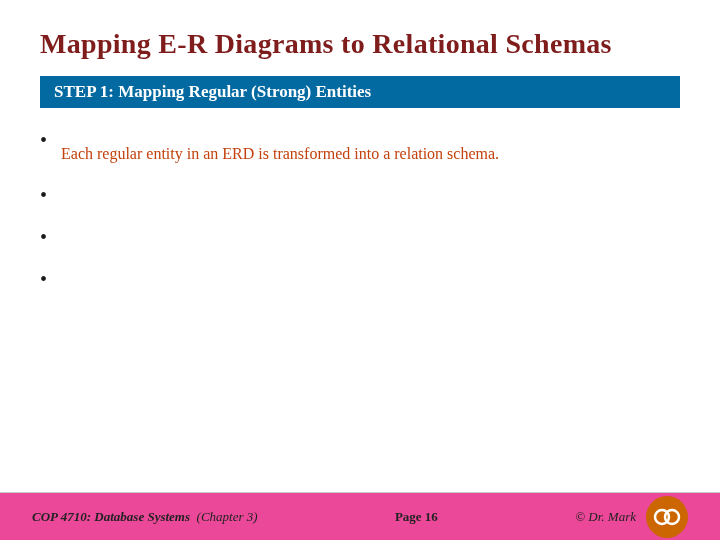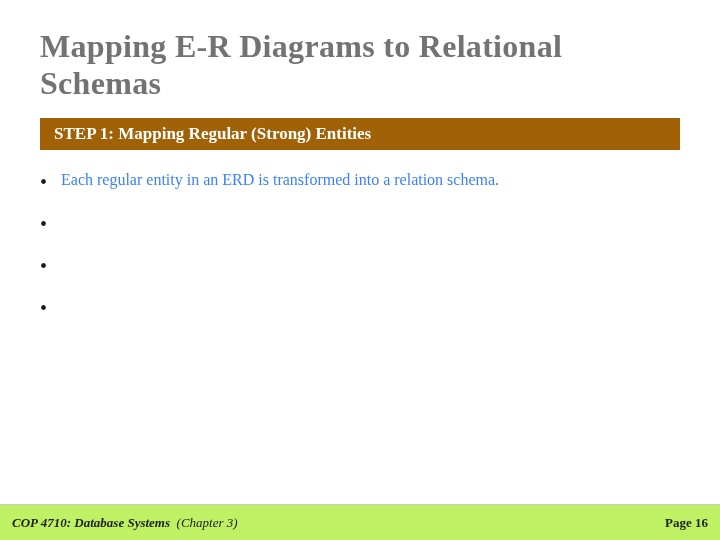--- a/index.html
+++ b/index.html
@@ -15,36 +15,36 @@
     .slide {
       width: 720px;
       height: 540px;
       background: #ffffff;
       display: flex;
       flex-direction: column;
       position: relative;
     }
 
     .slide-title {
-      font-size: 32px;
+      font-size: 28px;
       font-weight: bold;
-      color: #737373;
+      color: #7f1d1d;
       padding: 28px 40px 16px 40px;
       letter-spacing: 0.3px;
     }
 
     .content-area {
       flex: 1;
       padding: 0 40px 10px 40px;
       display: flex;
       flex-direction: column;
     }
 
     .step-header {
-      background: #a16207;
+      background: #0369a1;
       color: #ffffff;
       font-size: 17px;
       font-weight: bold;
       padding: 6px 14px;
       display: inline-block;
       margin-bottom: 18px;
     }
 
     .bullet-list {
       list-style: none;
@@ -62,32 +62,33 @@
     .bullet-dot {
       font-size: 20px;
       line-height: 1.4;
       flex-shrink: 0;
       color: #1a1a1a;
     }
 
     .bullet-text {
       font-size: 16px;
       line-height: 1.55;
-      color: #3b82f6;
+      color: #c2410c;
       text-align: justify;
+      margin-top: 16px;
     }
 
     .footer {
       display: flex;
       align-items: center;
       justify-content: space-between;
-      background: #bef264;
+      background: #ec4899;
       border-top: 1px solid #cccccc;
-      padding: 6px 12px;
-      height: 36px;
+      padding: 6px 32px;
+      height: 48px;
     }
 
     .footer-left {
       font-style: italic;
       font-size: 13px;
       color: #222222;
     }
 
     .footer-left span.bold {
       font-weight: bold;
@@ -149,14 +150,23 @@
       </li>
     </ul>
   </div>
 
   <div class="footer">
     <div class="footer-left">
       <span class="bold">COP 4710: Database Systems</span>
       &nbsp;<span>(Chapter 3)</span>
     </div>
     <div class="footer-center">Page 16</div>
+    <div class="footer-end">
+      <div class="footer-right">© Dr. Mark</div>
+      <div class="footer-logo">
+        <svg width="30" height="30" viewBox="0 0 30 30">
+          <circle cx="10" cy="15" r="7" fill="none" stroke="white" stroke-width="2.5"></circle>
+          <circle cx="20" cy="15" r="7" fill="none" stroke="white" stroke-width="2.5"></circle>
+        </svg>
+      </div>
+    </div>
   </div>
 </div>
 
 </body></html>

